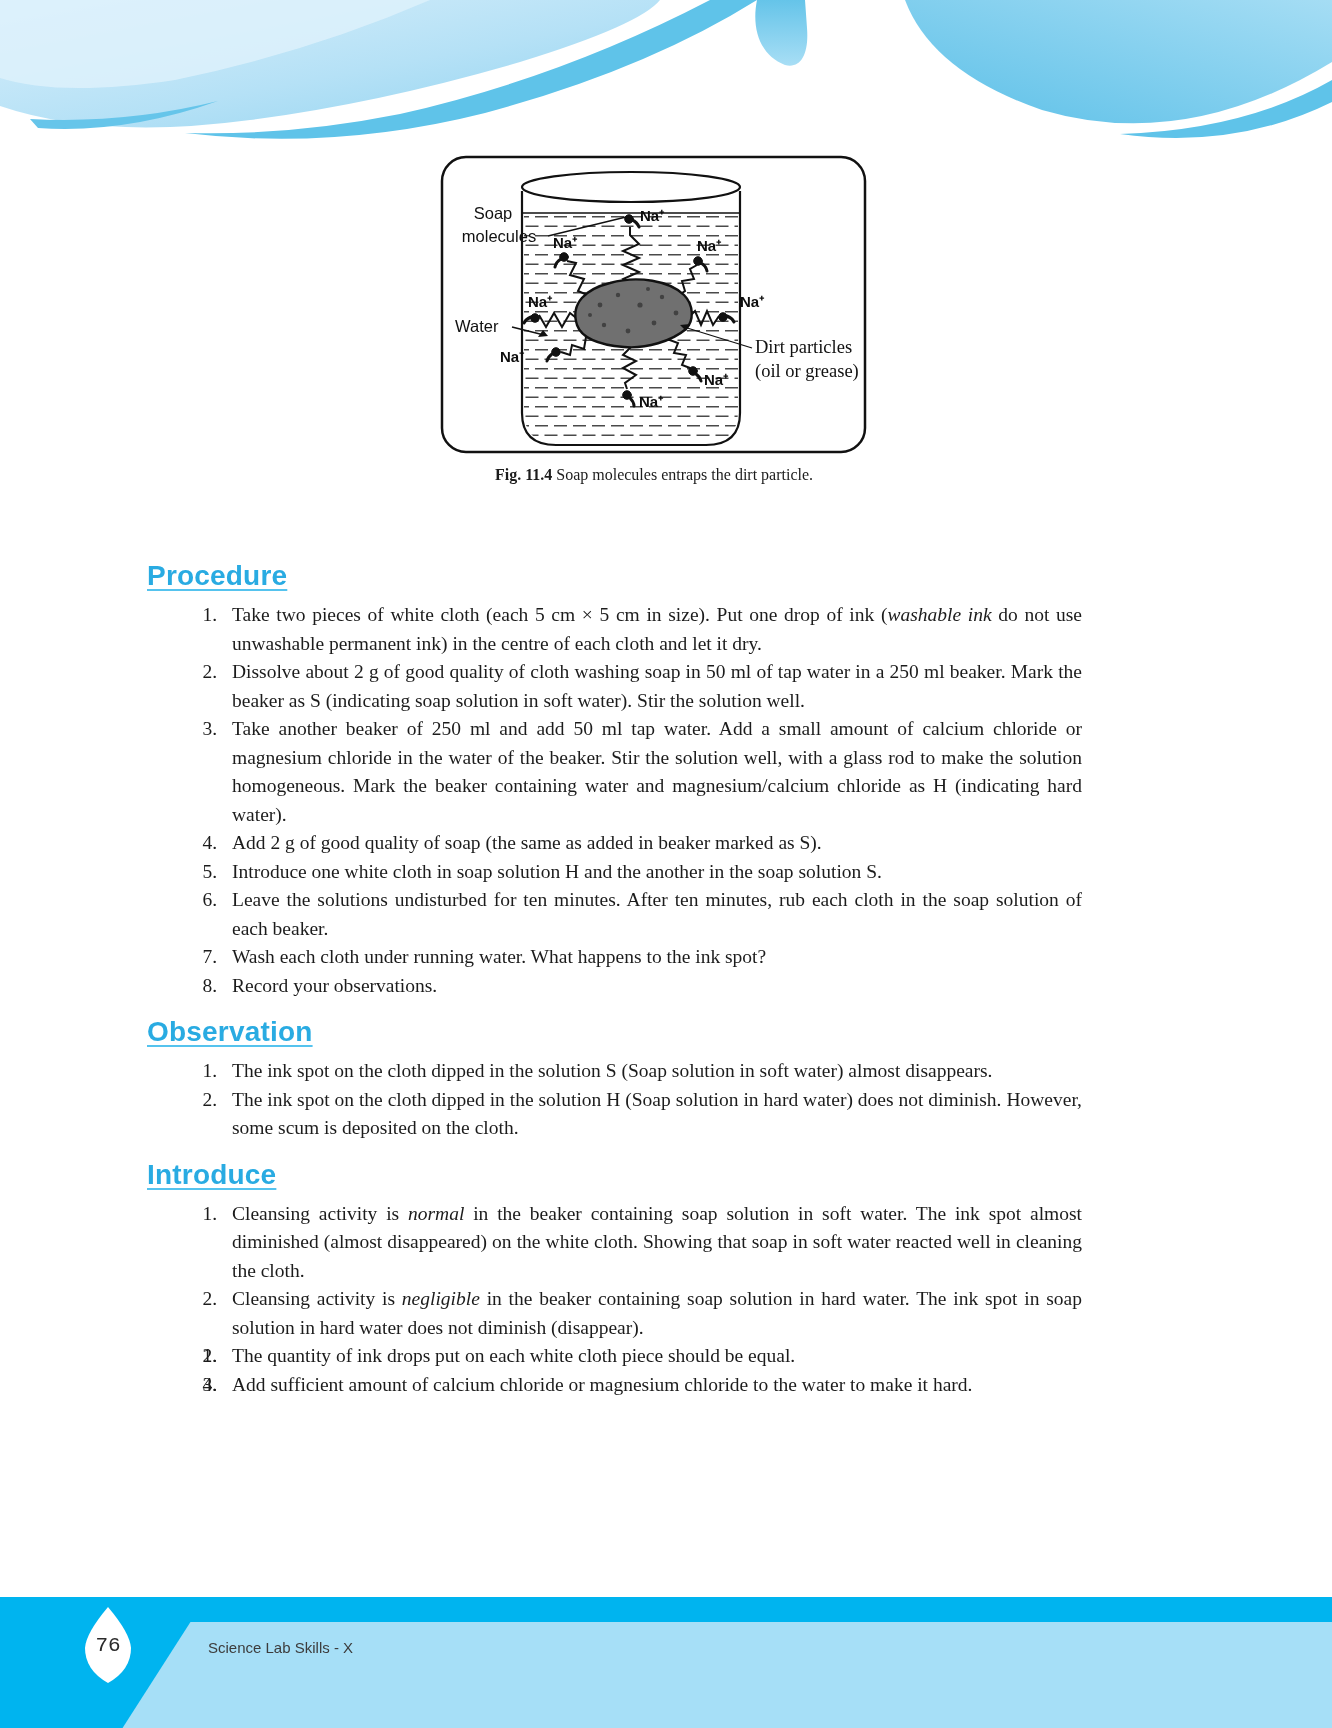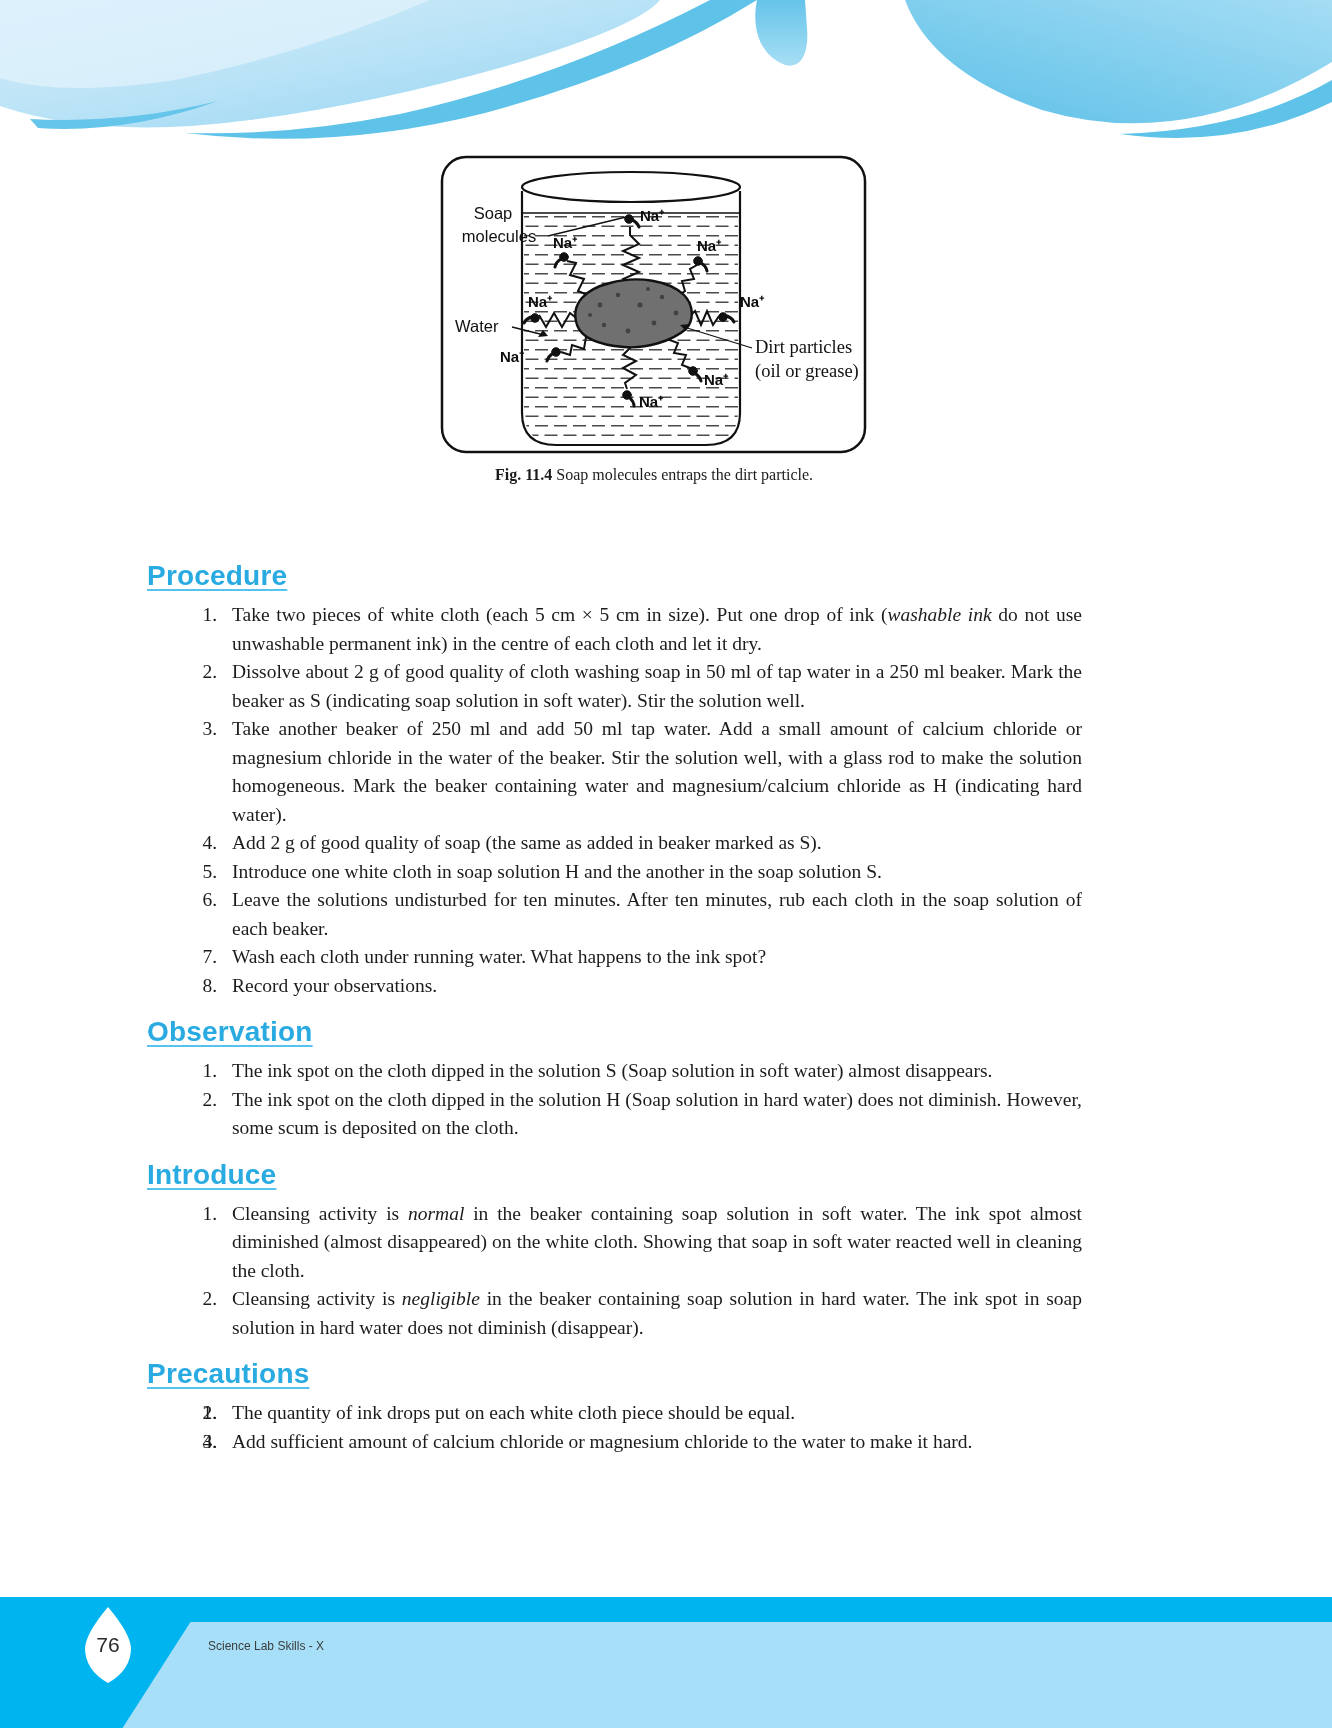--- a/index.html
+++ b/index.html
@@ -44,25 +44,25 @@
   footer.pagefoot{position:absolute;left:0;bottom:0;width:1332px;height:131px;}
   .foot-band{position:absolute;inset:0;background:#00b4ef;}
   .foot-trap{
     position:absolute;inset:0;background:#a6dff7;
     clip-path:polygon(14.3% 19%,100% 19%,100% 100%,9.2% 100%);
   }
   .page-leaf{position:absolute;left:83px;top:10px;width:50px;height:76px;}
   .page-leaf svg{position:absolute;inset:0;}
   .page-leaf .pnum{
     position:absolute;inset:0;display:flex;align-items:center;justify-content:center;
-    font-family:Liberation Sans, sans-serif;font-size:21px;color:#2b2b2b;
+    font-family:Liberation Mono, monospace;font-size:21px;color:#2b2b2b;
   }
   .foot-title{
     position:absolute;left:208px;top:42px;
-    font-family:"Liberation Sans",sans-serif;font-size:12px;color:#3c3c3c;
+    font-family:"Liberation Sans",sans-serif;font-size:15px;color:#3c3c3c;
   }
 
   
   .fsans{font-family:"Liberation Sans",sans-serif;font-size:16.5px;fill:#111;}
   .fna{font-family:"Liberation Sans",sans-serif;font-size:15px;font-weight:bold;fill:#0d0d0d;}
   .fserif{font-family:"Liberation Serif",serif;font-size:18.5px;fill:#111;}
 </style>
 </head>
 <body>
 
@@ -225,21 +225,20 @@
     <h2 class="sec-title">Observation</h2>
     <ol class="sec-list">
       <li class="item"><span class="num">1.</span><span class="itxt"><span>The ink spot on the cloth dipped in the solution S (Soap solution in soft water) almost disappears.</span></span></li>
       <li class="item"><span class="num">2.</span><span class="itxt"><span>The ink spot on the cloth dipped in the solution H (Soap solution in hard water) does not diminish. However, some scum is deposited on the cloth.</span></span></li>
     </ol>
     <h2 class="sec-title">Introduce</h2>
     <ol class="sec-list">
       <li class="item"><span class="num">1.</span><span class="itxt"><span>Cleansing activity is </span><i>normal</i><span> in the beaker containing soap solution in soft water. The ink spot almost diminished (almost disappeared) on the white cloth. Showing that soap in soft water reacted well in cleaning the cloth.</span></span></li>
       <li class="item"><span class="num">2.</span><span class="itxt"><span>Cleansing activity is </span><i>negligible</i><span> in the beaker containing soap solution in hard water. The ink spot in soap solution in hard water does not diminish (disappear).</span></span></li>
     </ol>
-    <h2 class="sec-title">Precautions</h2>
     <ol class="sec-list">
       <li class="item"><span class="num">1.</span></li>
       <li class="item"><span class="num">2.</span><span class="itxt"><span>The quantity of ink drops put on each white cloth piece should be equal.</span></span></li>
       <li class="item"><span class="num">3.</span></li>
       <li class="item"><span class="num">4.</span><span class="itxt"><span>Add sufficient amount of calcium chloride or magnesium chloride to the water to make it hard.</span></span></li>
     </ol>
   </main>
 
 <footer class="pagefoot">
   <div class="foot-band"></div>

